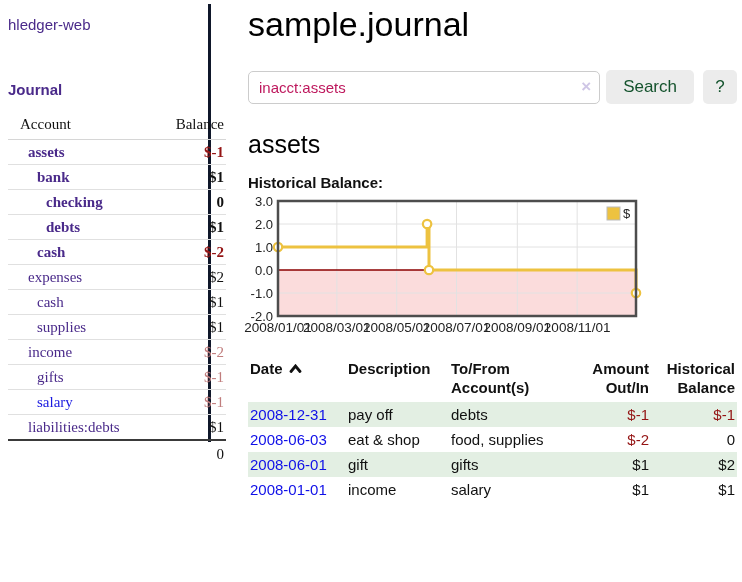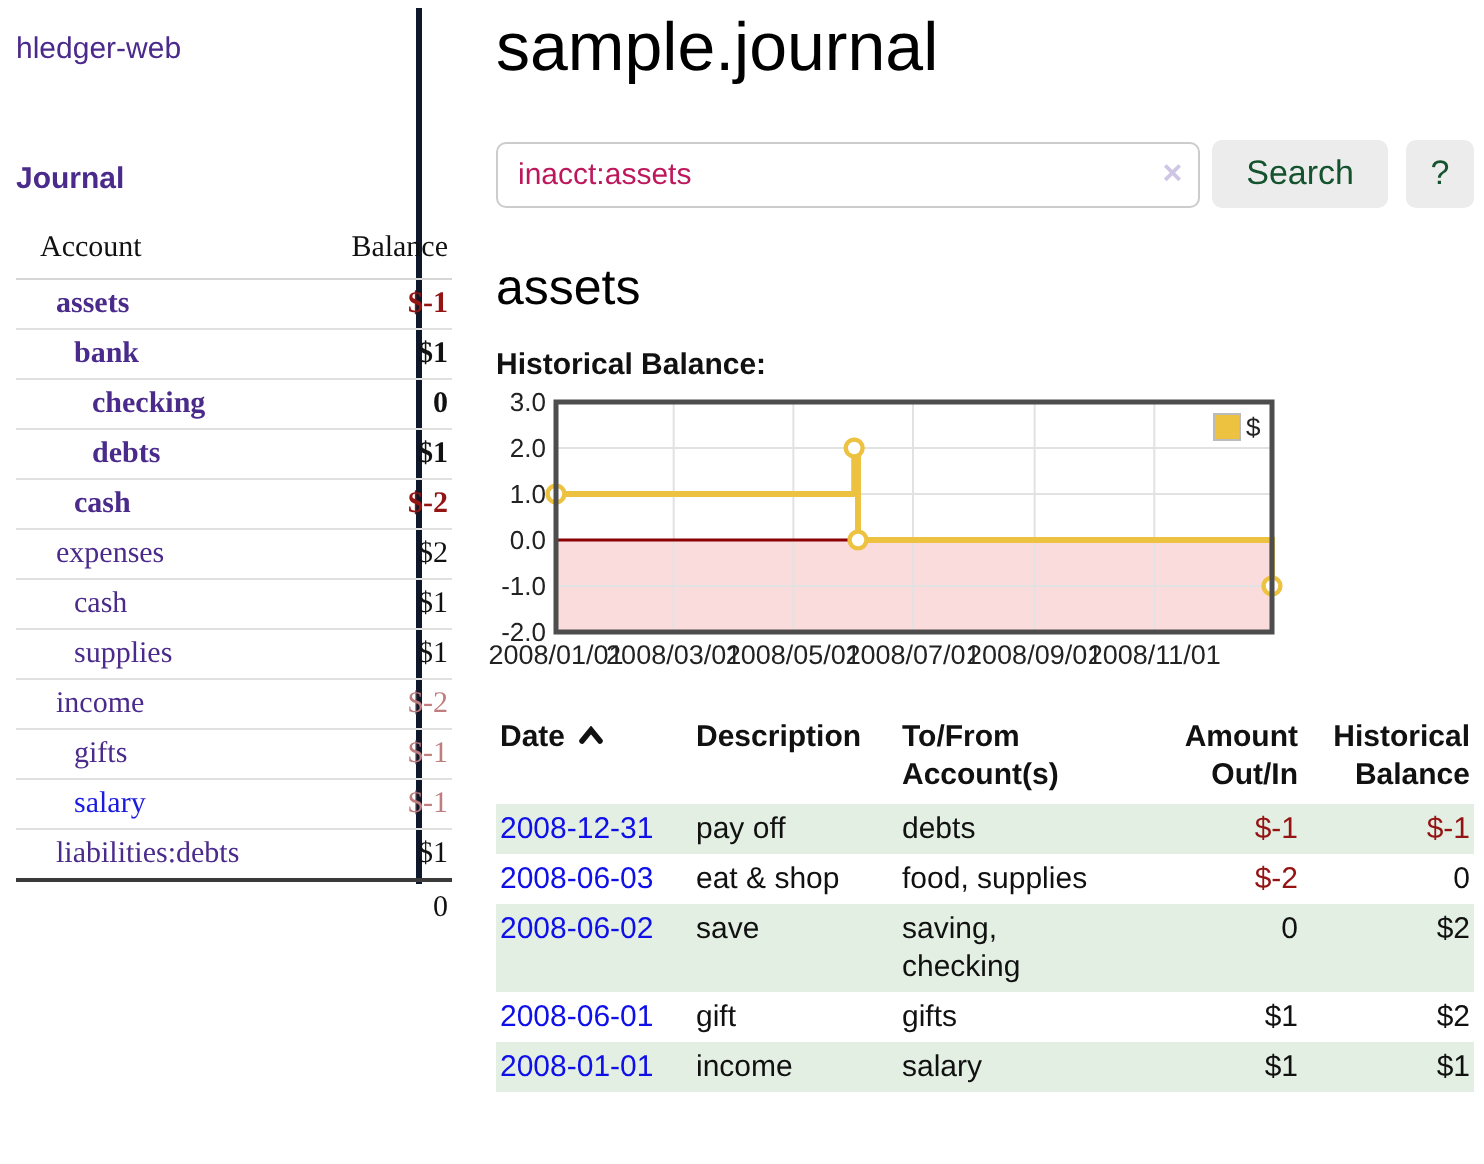--- a/index.html
+++ b/index.html
@@ -227,28 +227,20 @@
           <td class="ar neg">$-1</td>
         </tr>
         <tr>
           <td><a>2008-06-03</a></td>
           <td>eat &amp; shop</td>
           <td>food, supplies</td>
           <td class="ar neg">$-2</td>
           <td class="ar">0</td>
         </tr>
         <tr>
-          <td><a>2008-06-02</a></td>
-          <td>save</td>
-          <td>saving,
-checking</td>
-          <td class="ar">0</td>
-          <td class="ar">$2</td>
-        </tr>
-        <tr>
           <td><a>2008-06-01</a></td>
           <td>gift</td>
           <td>gifts</td>
           <td class="ar">$1</td>
           <td class="ar">$2</td>
         </tr>
         <tr>
           <td><a>2008-01-01</a></td>
           <td>income</td>
           <td>salary</td>

